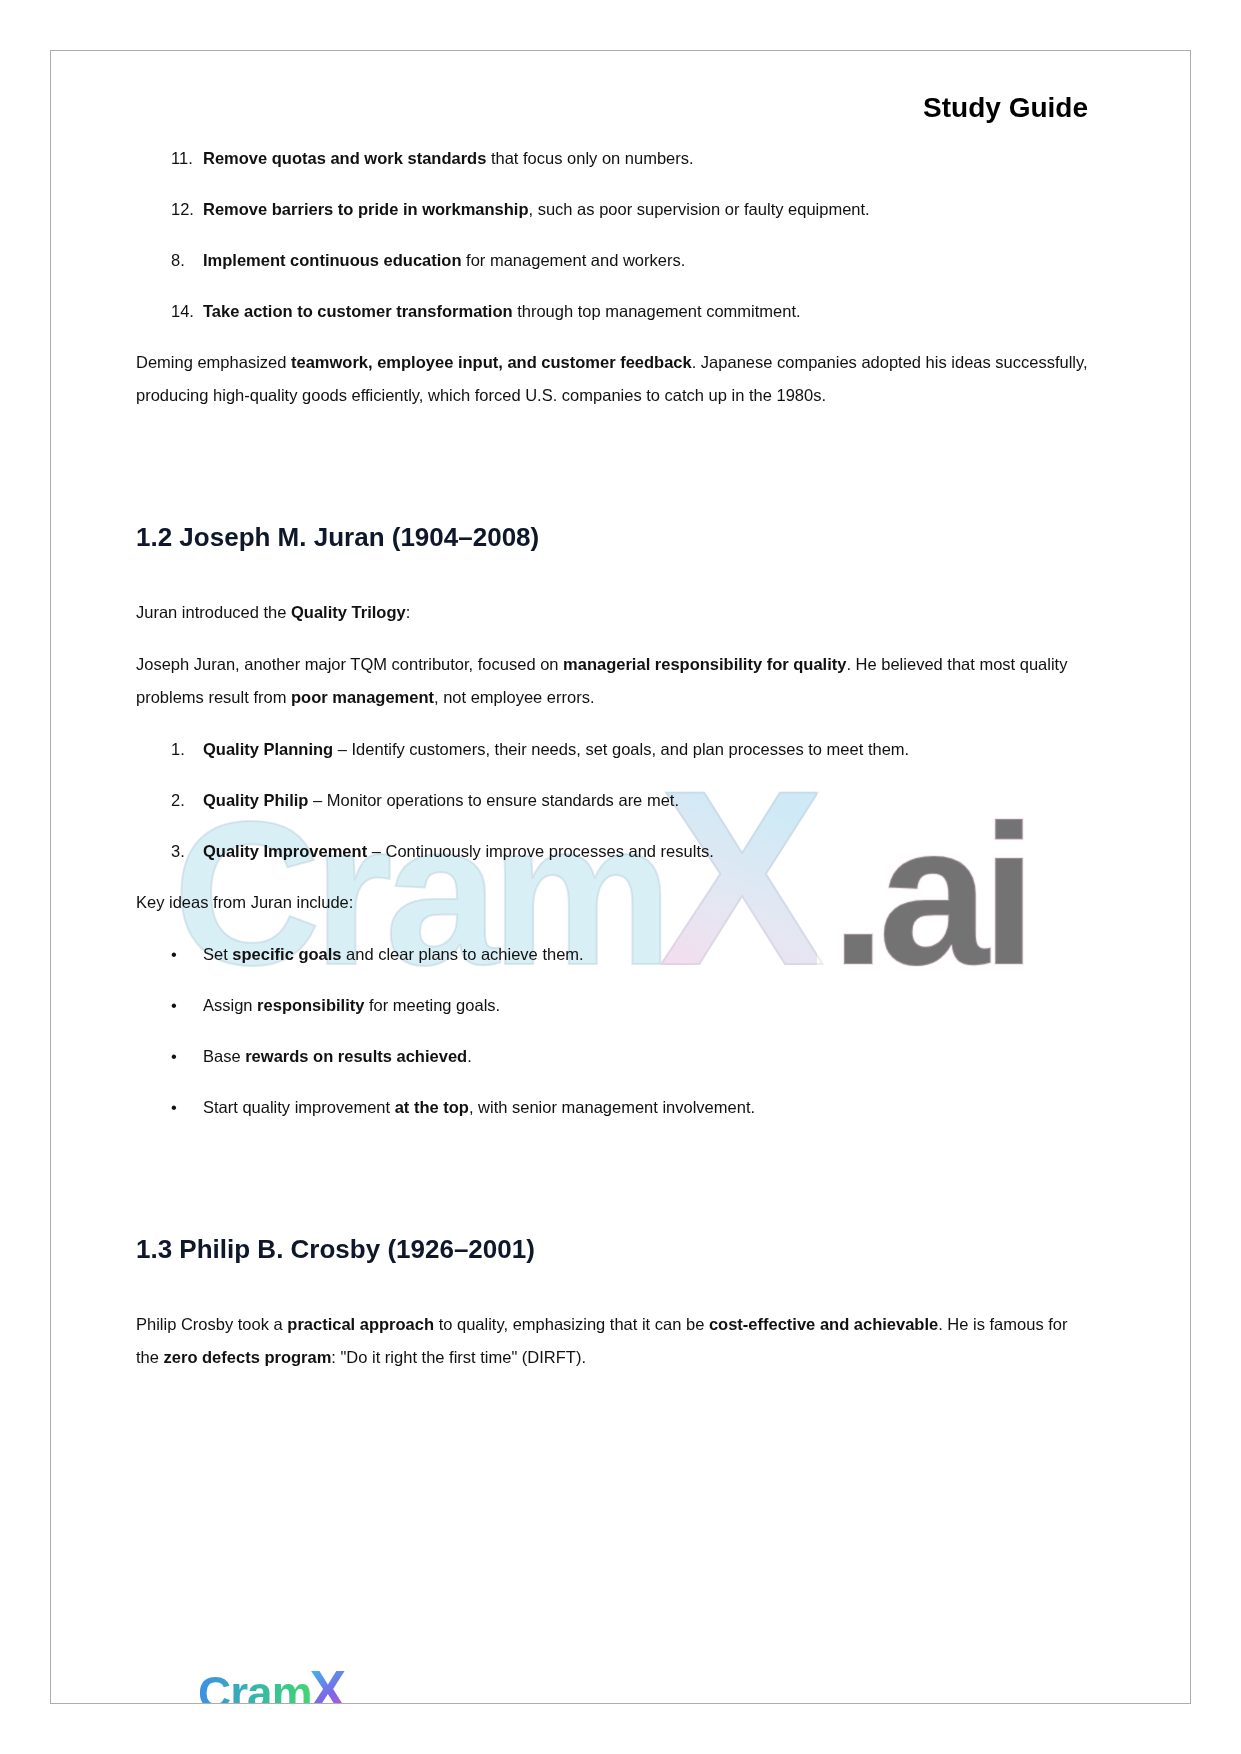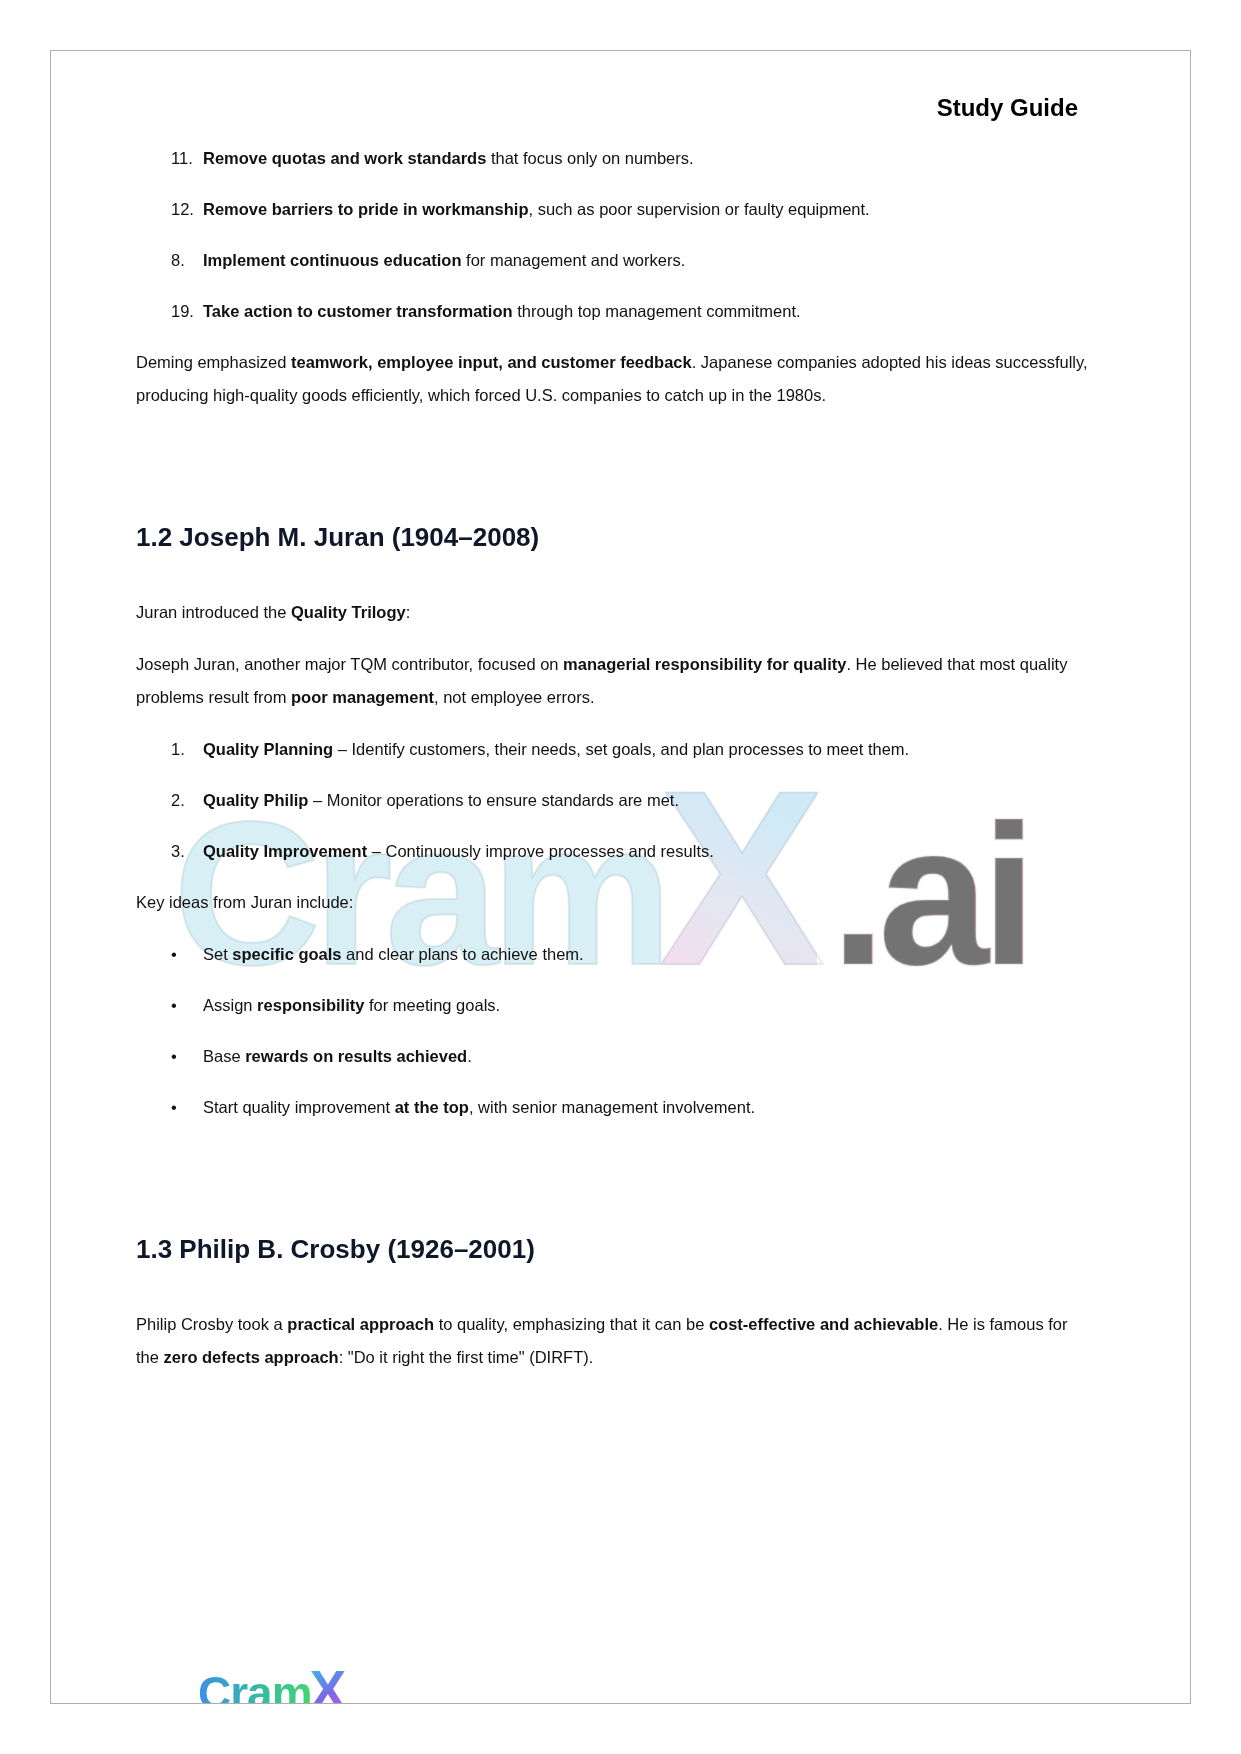--- a/index.html
+++ b/index.html
@@ -47,23 +47,23 @@
     color:#737373;
     -webkit-text-stroke:2px rgba(222,185,212,0.35);
   }
   
   .content {
     position:relative; z-index:1;
     padding:40px 100px 0 85px;
     font-size:16.5px;
   }
   .title {
-    font-size:24px; line-height:33px;
+    font-size:28px; line-height:33px;
     font-weight:bold; text-align:right;
-    margin:0 12px 18px 0;
+    margin:0 2px 18px 0;
     color:#000000;
   }
   p { line-height:33px; margin:0 0 19px 0; }
   h2 {
     font-size:26px; line-height:34px;
     font-weight:bold;
     color:#0f172a;
     margin:108px 0 42px 0;
   }
   .li {
@@ -116,21 +116,21 @@
       </div>
       <div class="li">
         <span class="li-num">12.</span>
         <div class="li-body"><b>Remove barriers to pride in workmanship</b>, such as poor supervision or faulty equipment.</div>
       </div>
       <div class="li">
         <span class="li-num">8.</span>
         <div class="li-body"><b>Implement continuous education</b> for management and workers.</div>
       </div>
       <div class="li">
-        <span class="li-num">19.</span>
+        <span class="li-num">14.</span>
         <div class="li-body"><b>Take action to customer transformation</b> through top management commitment.</div>
       </div>
     </div>
 
     <p>Deming emphasized <b>teamwork, employee input, and customer feedback</b>. Japanese companies adopted his ideas successfully, producing high-quality goods efficiently, which forced U.S. companies to catch up in the 1980s.</p>
 
     <h2>1.2 Joseph M. Juran (1904–2008)</h2>
 
     <p>Juran introduced the <b>Quality Trilogy</b>:</p>
 
@@ -167,21 +167,21 @@
         <div class="li-body">Base <b>rewards on results achieved</b>.</div>
       </div>
       <div class="li">
         <span class="li-num">•</span>
         <div class="li-body">Start quality improvement <b>at the top</b>, with senior management involvement.</div>
       </div>
     </div>
 
     <h2>1.3 Philip B. Crosby (1926–2001)</h2>
 
-    <p>Philip Crosby took a <b>practical approach</b> to quality, emphasizing that it can be <b>cost-effective and achievable</b>. He is famous for the <b>zero defects approach</b>: "Do it right the first time" (DIRFT).</p>
+    <p>Philip Crosby took a <b>practical approach</b> to quality, emphasizing that it can be <b>cost-effective and achievable</b>. He is famous for the <b>zero defects program</b>: "Do it right the first time" (DIRFT).</p>
 
   </div>
 
   <div class="logo">
     <span class="logo-cram">Cram</span>
       <span class="logo-x">X</span>
   </div>
 
 </div>
 

